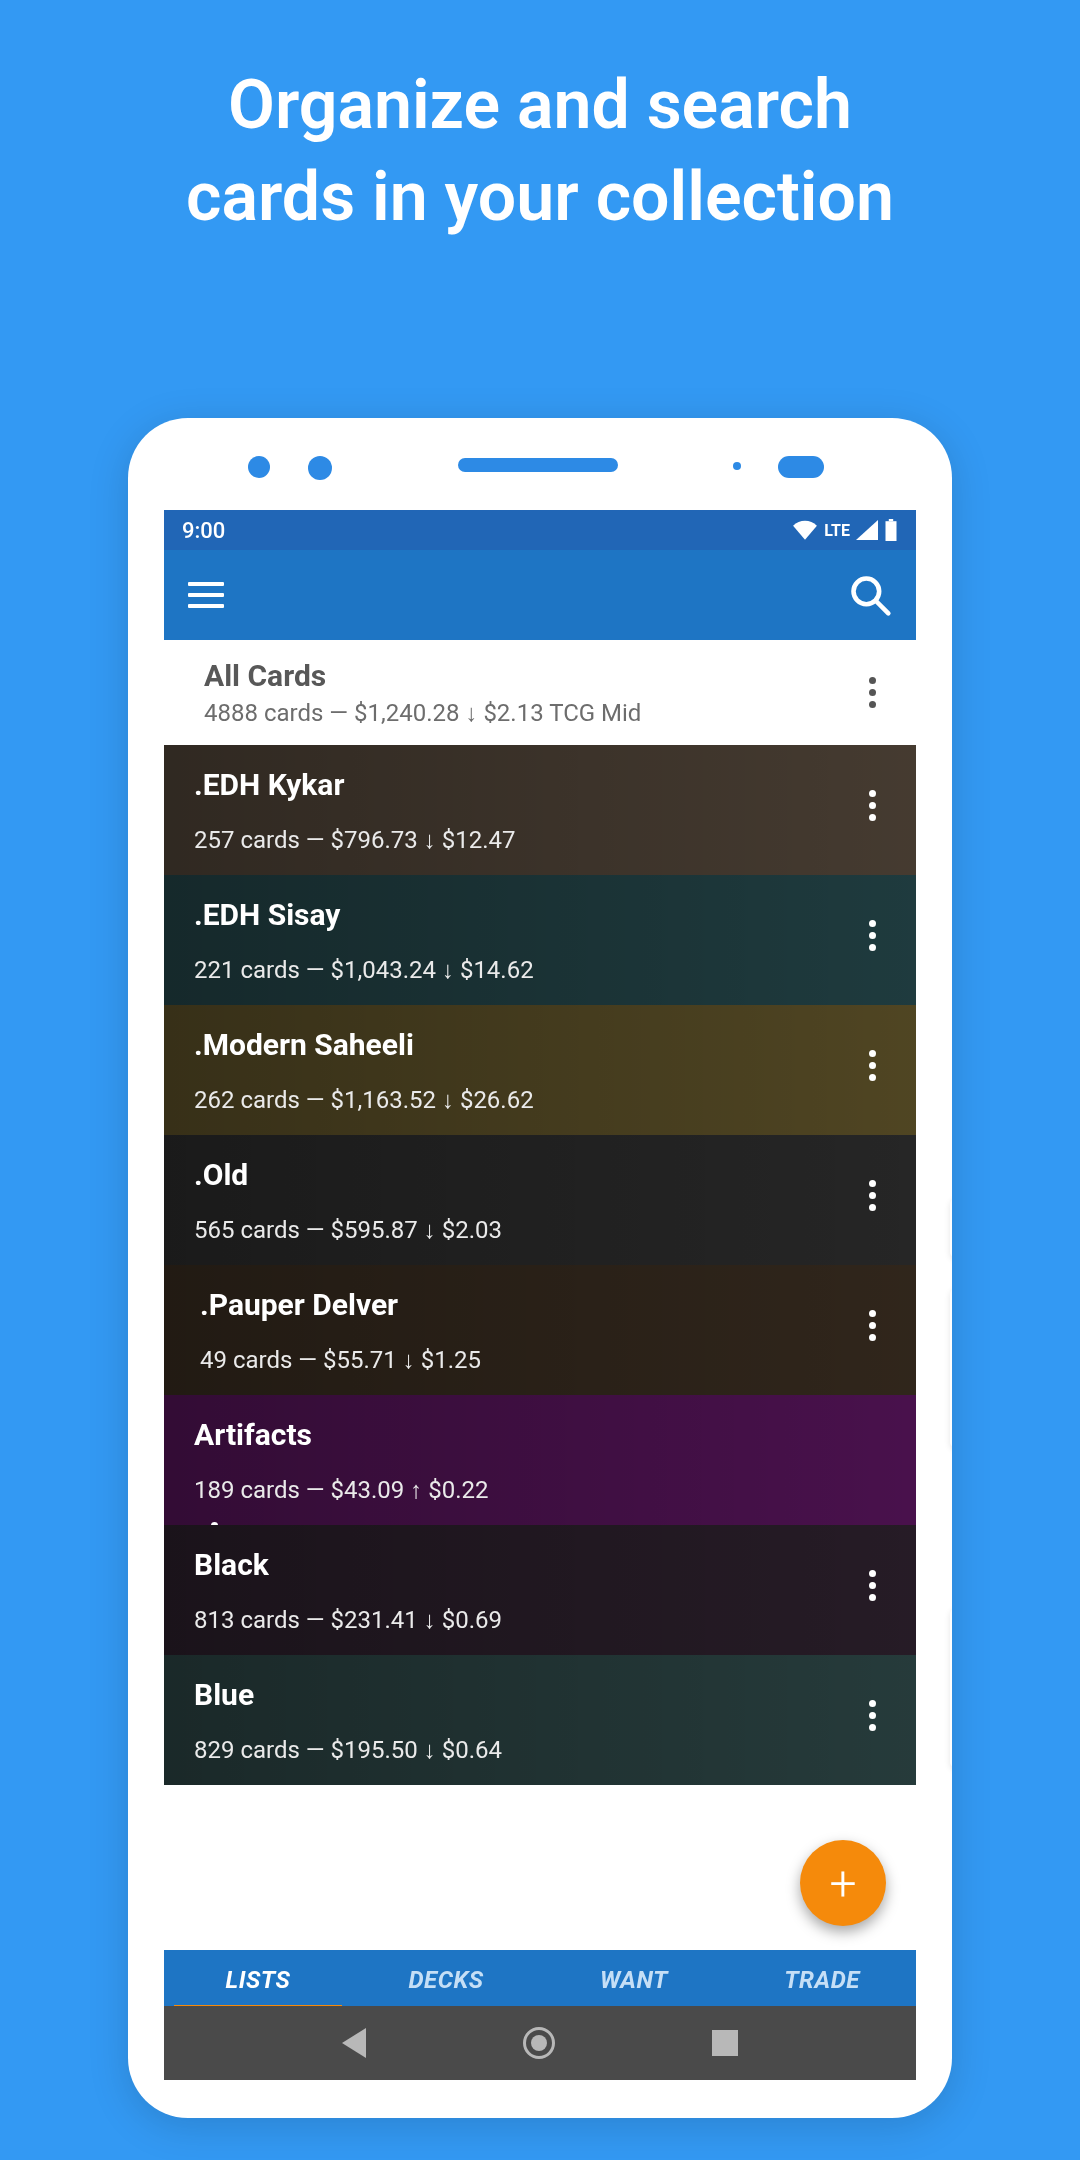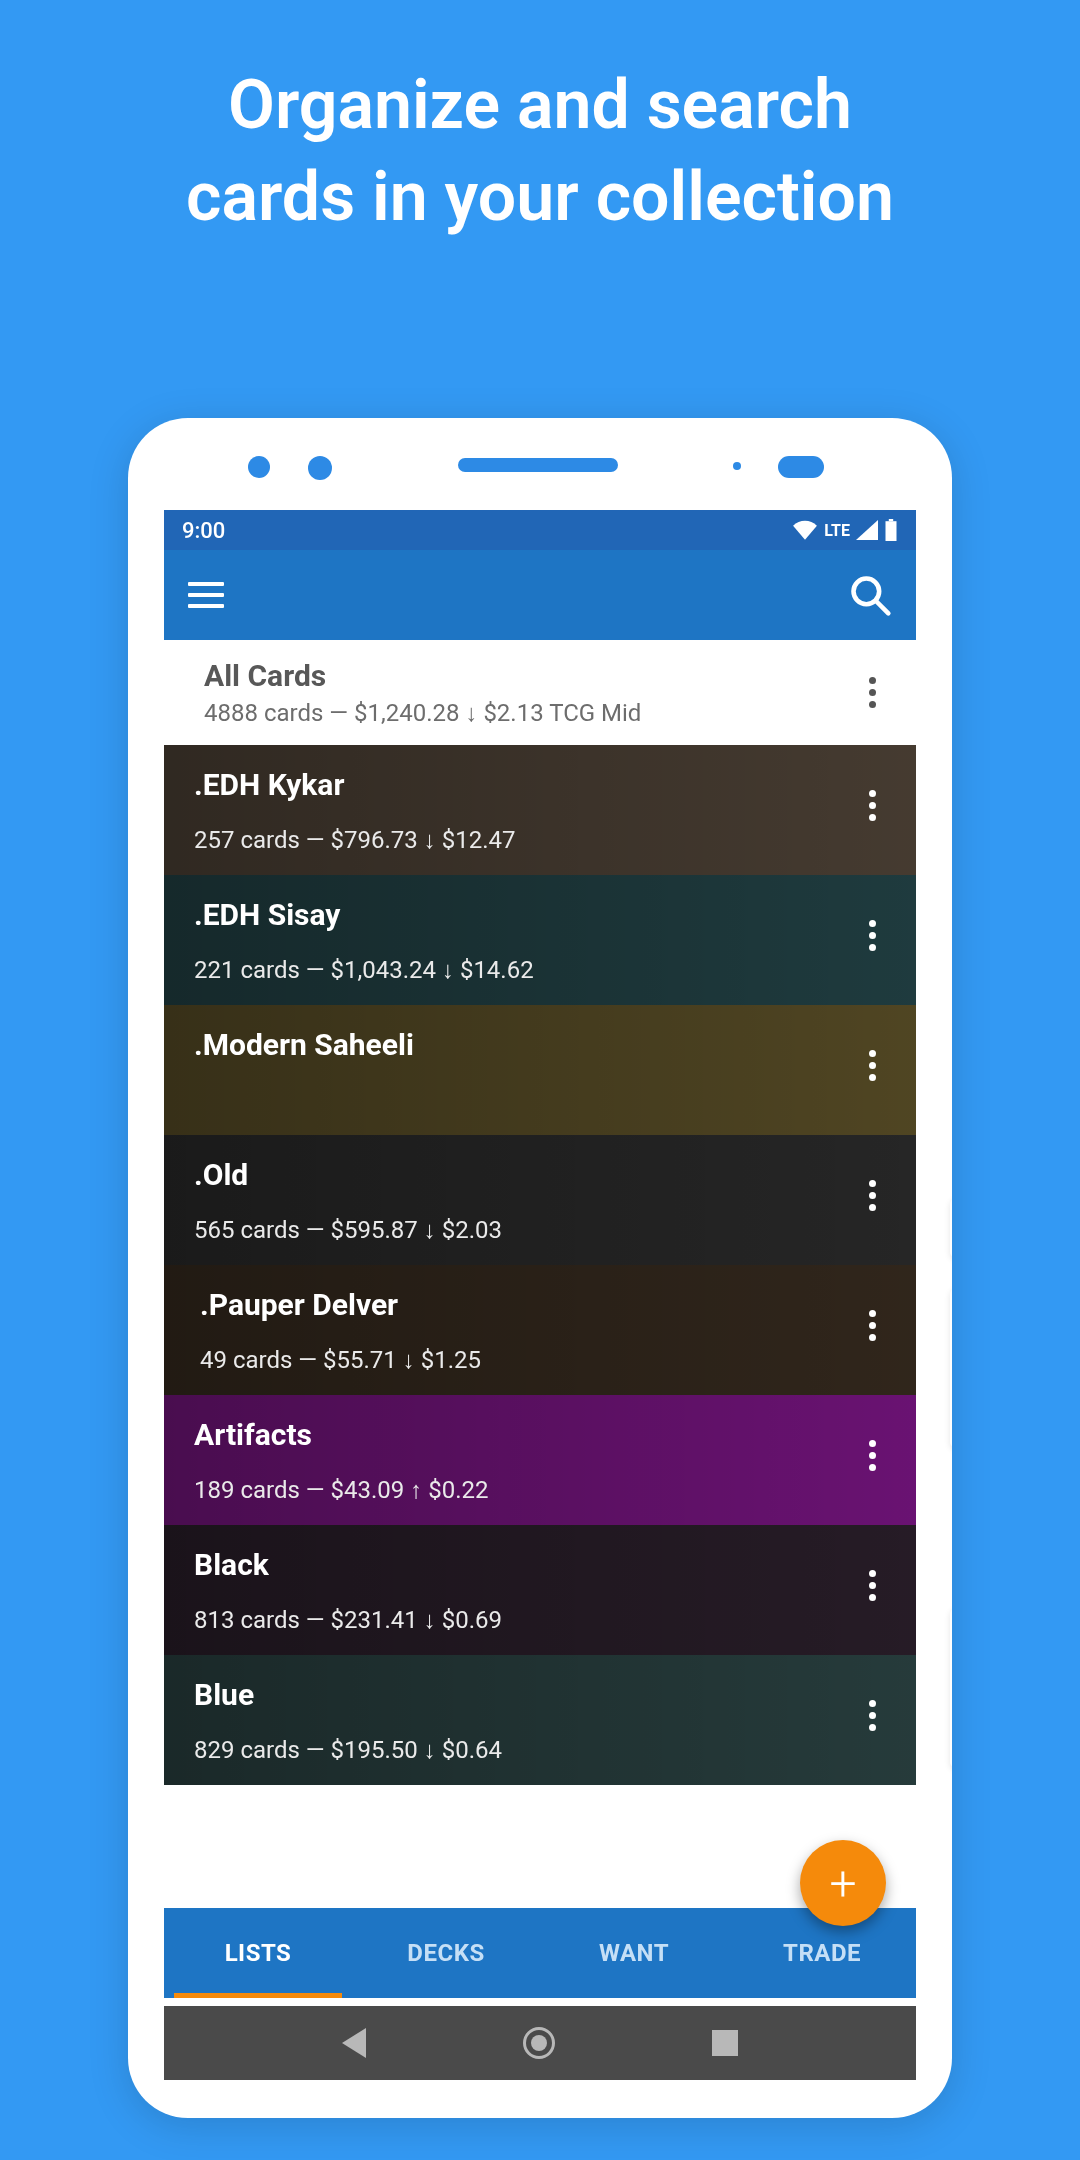--- a/index.html
+++ b/index.html
@@ -106,42 +106,43 @@
   }
   .list-row .content { position:relative; z-index:1; }
   .list-title { font-size:30px; font-weight:700; }
   .list-sub { font-size:24px; font-weight:400; color:#eaeaea; margin-top:24px;}
   .list-row .more-icon { position:relative; z-index:1; margin-top:18px;}
   .row-0 { background: #6a5a4a; }
   .row-1 { background: #2f5a5f; }
   .row-2 { background: #7a6a35; }
   .row-3 { background: #3a3a3a; }
   .row-4 { background: #4a3a2a; padding-left: 36px; }
-  .row-5 { background: #a21caf; }
+  .row-5 { background: #701a75; flex-direction: column; }
   .row-6 { background: #3a2a3a; }
   .row-7 { background: #3a5a5a; }
   .fab {
     position:absolute;
     right: 30px;
     bottom: 154px;
     width: 86px; height:86px;
     border-radius:50%;
     background:#f58a0b;
     color:#fff;
     display:flex; align-items:center; justify-content:center;
     font-size:48px; font-weight:300;
     box-shadow: 0 6px 14px rgba(0,0,0,0.35);
     cursor:pointer;
     z-index:5;
   }
   .bottom-tabs {
-    position:absolute; left:0; right:0; bottom:82px;
-    height:90px;
+    position:absolute; left:0; right:0; bottom:70px;
+    height:60px;
     background:#1e75c4;
     display:flex;
+    font-style:italic;
   }
   .tab {
     flex:1; display:flex; align-items:center; justify-content:center;
     color:#c5dff6;
     font-size:24px; font-weight:700;
     letter-spacing:0.5px;
     cursor:pointer;
     position:relative;
   }
   .tab.active { color:#fff; }
@@ -247,20 +248,21 @@
           <div class="more-icon">
             <div></div>
             <div></div>
             <div></div>
           </div>
         </div>
         <div class="list-row row-2">
           <div class="bg"></div>
           <div class="content">
             <div class="list-title">.Modern Saheeli</div>
+            <div class="list-sub">262 cards — $1,163.52 ↓ $26.62</div>
           </div>
           <div class="more-icon">
             <div></div>
             <div></div>
             <div></div>
           </div>
         </div>
         <div class="list-row row-3">
           <div class="bg"></div>
           <div class="content">

